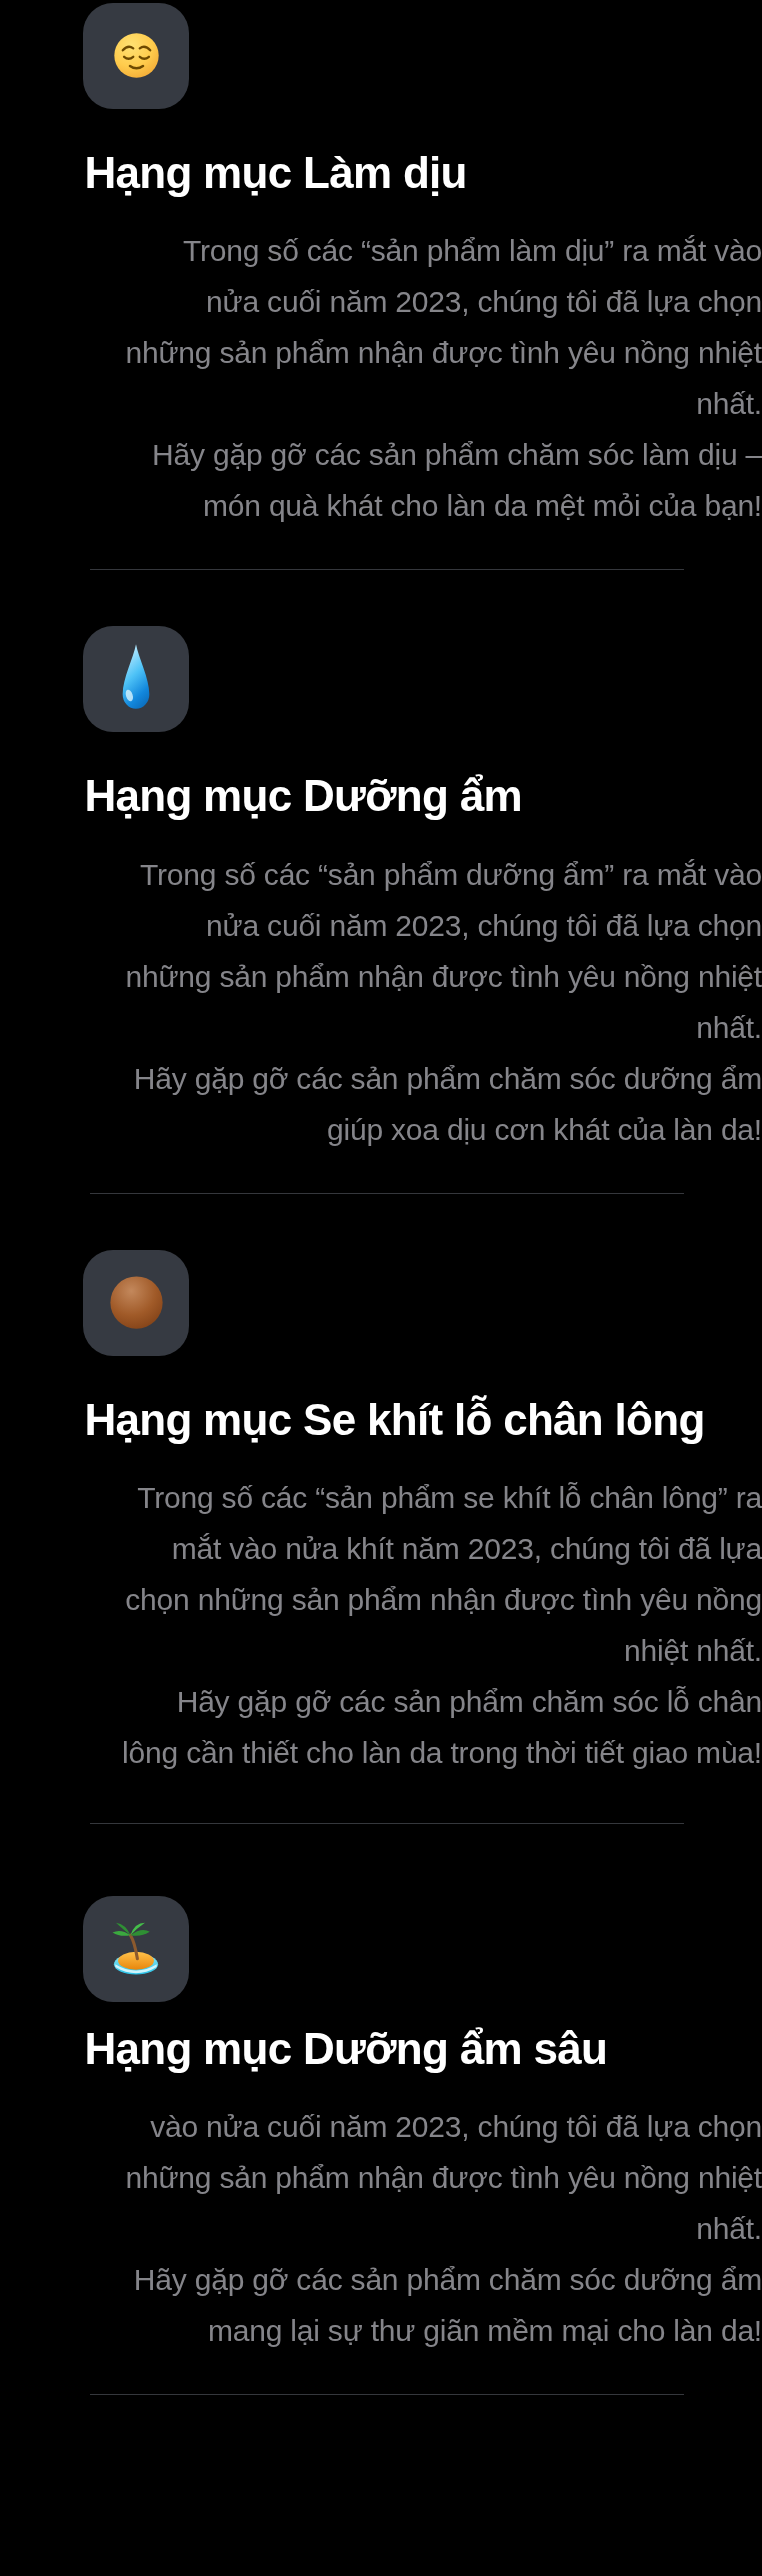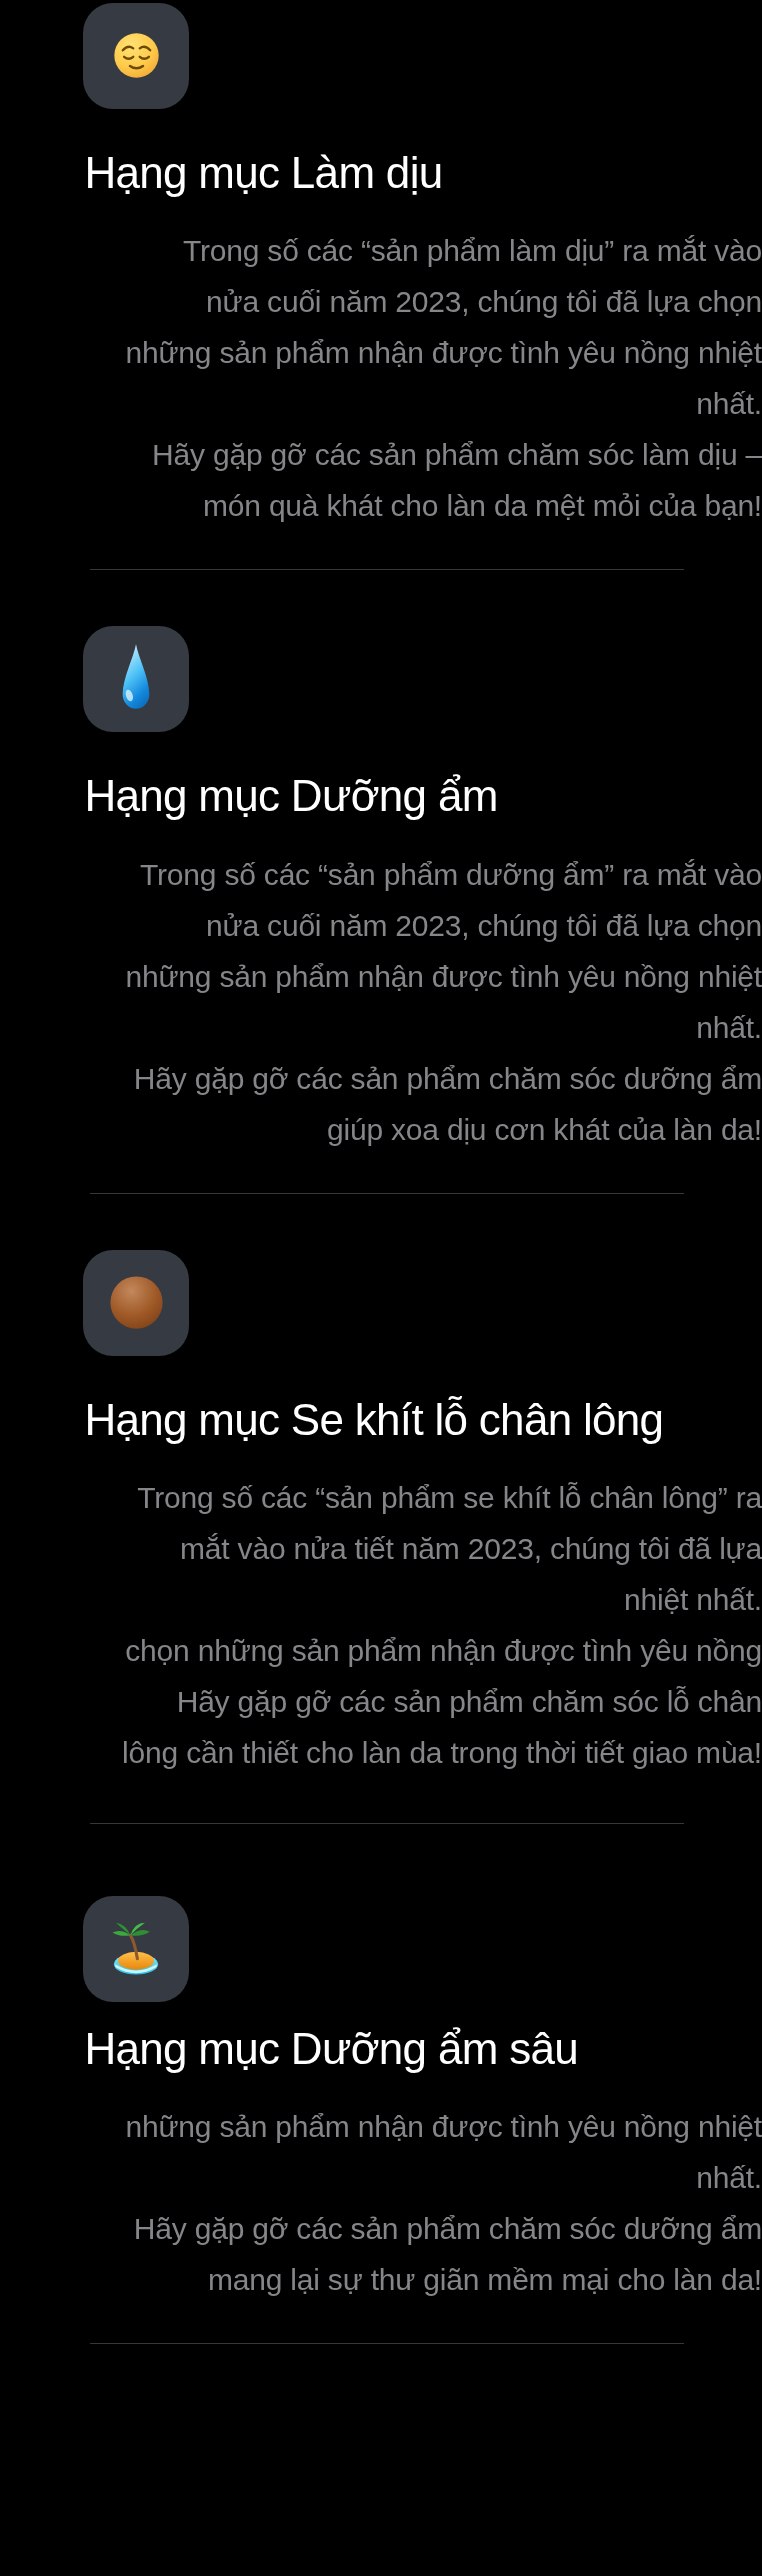--- a/index.html
+++ b/index.html
@@ -32,21 +32,21 @@
     display: flex;
     align-items: center;
     justify-content: center;
   }
   section.cat:nth-of-type(n+2) .icon-box { margin-top: 56px; }
   section.cat:nth-of-type(4) .icon-box { margin-top: 72px; }
   .cat-title {
     margin: 37px 0 0 1.4px;
     font-size: 44px;
     line-height: 54px;
-    font-weight: 400;
+    font-weight: 700;
     letter-spacing: -0.7px;
     color: #FFFFFF;
     white-space: nowrap;
   }
   section.cat:nth-of-type(4) .cat-title { margin-top: 20px; }
   .cat-desc {
     margin: 25.4px 0 0 1.4px;
     font-size: 30px;
     line-height: 51px;
     font-weight: 400;
@@ -142,23 +142,23 @@
             <stop offset="0.55" stop-color="#A05A28"></stop>
             <stop offset="1" stop-color="#7C3D14"></stop>
           </radialGradient>
         </defs>
         <circle cx="40" cy="40" r="38" fill="url(#gBrown)"></circle>
       </svg>
     </div>
     <h2 class="cat-title">Hạng mục Se khít lỗ chân lông</h2>
     <p class="cat-desc">
       <span class="line">Trong số các “sản phẩm se khít lỗ chân lông” ra</span>
-      <span class="line">mắt vào nửa tiết năm 2023, chúng tôi đã lựa</span>
+      <span class="line">mắt vào nửa khít năm 2023, chúng tôi đã lựa</span>
+      <span class="line">chọn những sản phẩm nhận được tình yêu nồng</span>
       <span class="line">nhiệt nhất.</span>
-      <span class="line">chọn những sản phẩm nhận được tình yêu nồng</span>
       <span class="line">Hãy gặp gỡ các sản phẩm chăm sóc lỗ chân</span>
       <span class="line">lông cần thiết cho làn da trong thời tiết giao mùa!</span>
     </p>
     <hr class="divider">
   </section>
 
   <section class="cat">
     <div class="icon-box">
       <svg class="emoji emoji-island" viewBox="0 0 84 84" xmlns="http://www.w3.org/2000/svg">
         <defs>
@@ -176,20 +176,21 @@
         <ellipse cx="42" cy="59" rx="26" ry="13" fill="url(#gSand)"></ellipse>
         <path d="M44 56 C42 44 40 32 34 22" stroke="#8C5A2E" stroke-width="4.5" fill="none" stroke-linecap="round"></path>
         <path d="M34 22 Q20 12 8 18 Q19 25 34 22 Z" fill="#3BA93F"></path>
         <path d="M34 22 Q27 6 13 4 Q25 15 34 22 Z" fill="#2F8F34"></path>
         <path d="M34 22 Q40 4 55 4 Q42 13 34 22 Z" fill="#45BE4A"></path>
         <path d="M34 22 Q50 10 62 17 Q49 25 34 22 Z" fill="#2F8F34"></path>
       </svg>
     </div>
     <h2 class="cat-title">Hạng mục Dưỡng ẩm sâu</h2>
     <p class="cat-desc">
+      <span class="line">vào nửa cuối năm 2023, chúng tôi đã lựa chọn</span>
       <span class="line">những sản phẩm nhận được tình yêu nồng nhiệt</span>
       <span class="line">nhất.</span>
       <span class="line">Hãy gặp gỡ các sản phẩm chăm sóc dưỡng ẩm</span>
       <span class="line">mang lại sự thư giãn mềm mại cho làn da!</span>
     </p>
     <hr class="divider">
   </section>
 
 </div>
 

